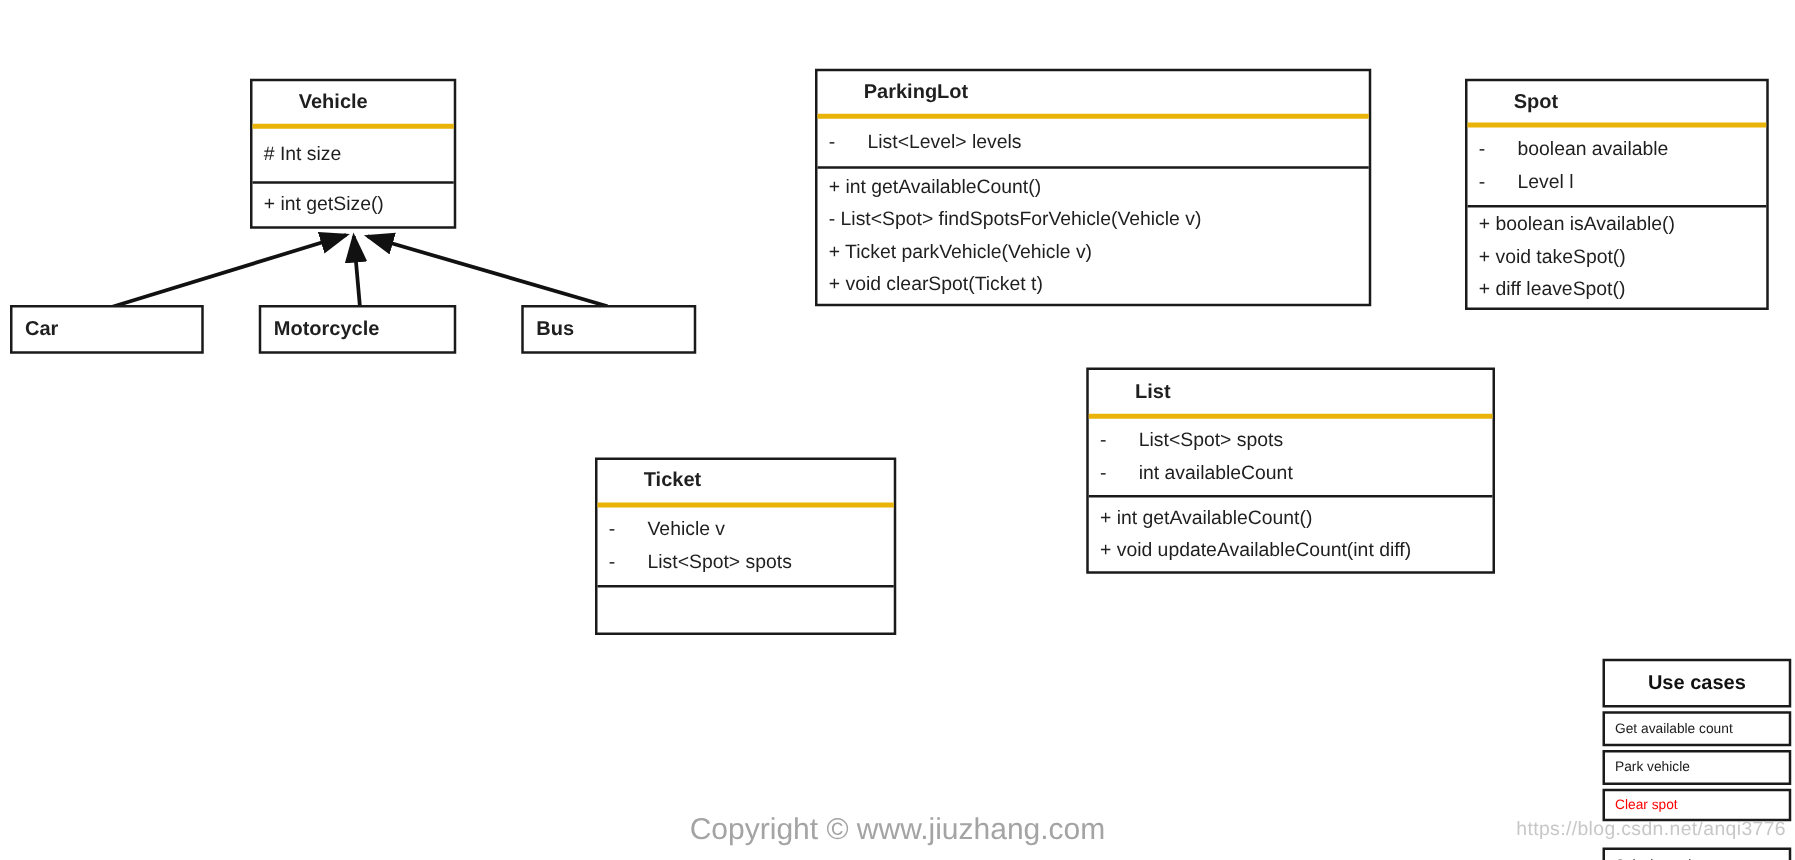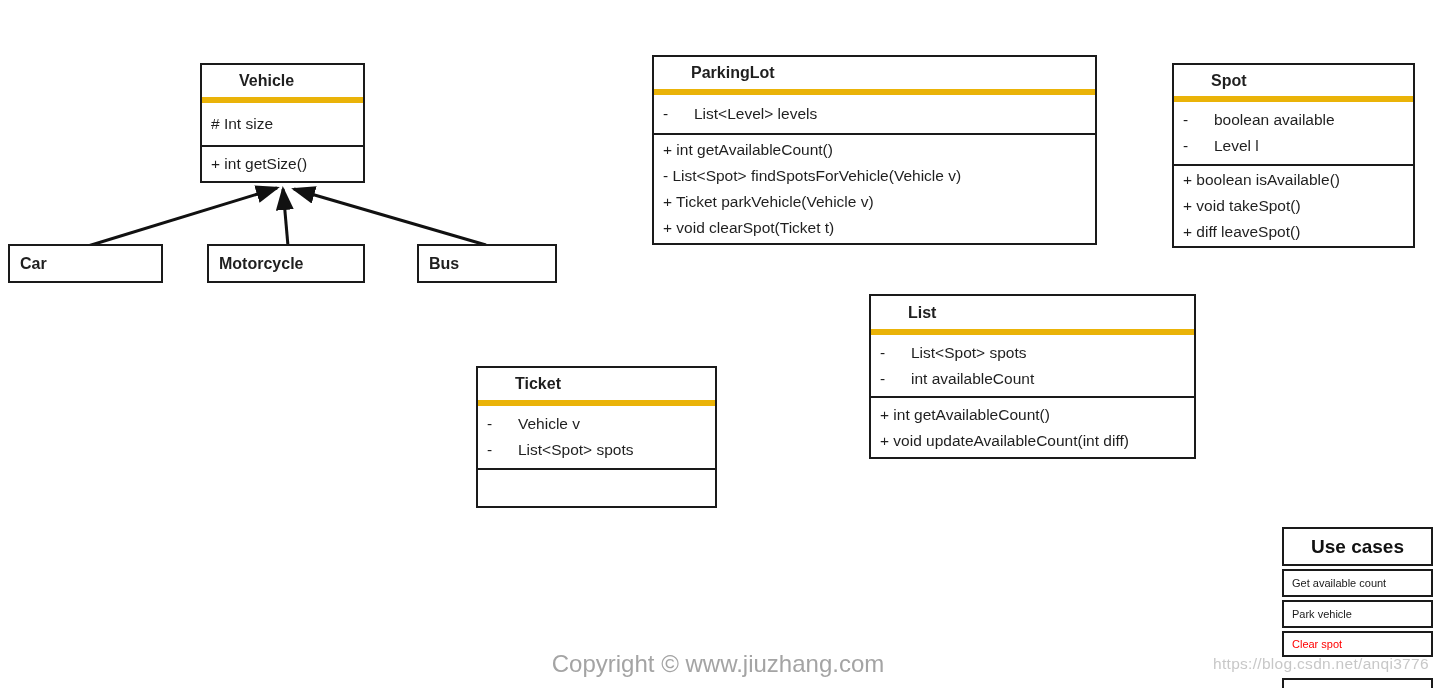--- a/index.html
+++ b/index.html
@@ -27,21 +27,21 @@
   }
   .uml-title {
     font-weight: bold;
     font-size: 16px;
     padding-left: 10px;
     display: flex;
     align-items: center;
     box-sizing: border-box;
     flex: 0 0 auto;
   }
-  .uml-title.with-sep { border-bottom: 6px solid #eab308; padding-left: 37px; }
+  .uml-title.with-sep { border-bottom: 4px solid #eab308; padding-left: 37px; }
   .uml-sec {
     box-sizing: border-box;
     display: flex;
     flex-direction: column;
     justify-content: center;
     padding-left: 9px;
     font-size: 15.5px;
     flex: 0 0 auto;
   }
   .uml-sec.grow { flex: 1 1 auto; }
@@ -52,21 +52,21 @@
     left: 1282px; top: 527px;
     width: 151px;
     z-index: 1;
   }
   .uc-title {
     box-sizing: border-box;
     border: 2px solid #1a1a1a;
     background: #fff;
     height: 39px;
     display: flex; align-items: center; justify-content: center;
-    font-weight: bold; font-size: 19px; color: #111;
+    font-weight: bold; font-size: 16px; color: #111;
   }
   .uc-row {
     box-sizing: border-box;
     border: 2px solid #1a1a1a;
     background: #fff;
     margin-top: 3px;
     height: 28px;
     display: flex; align-items: center;
     padding-left: 8px;
     font-size: 11px;

